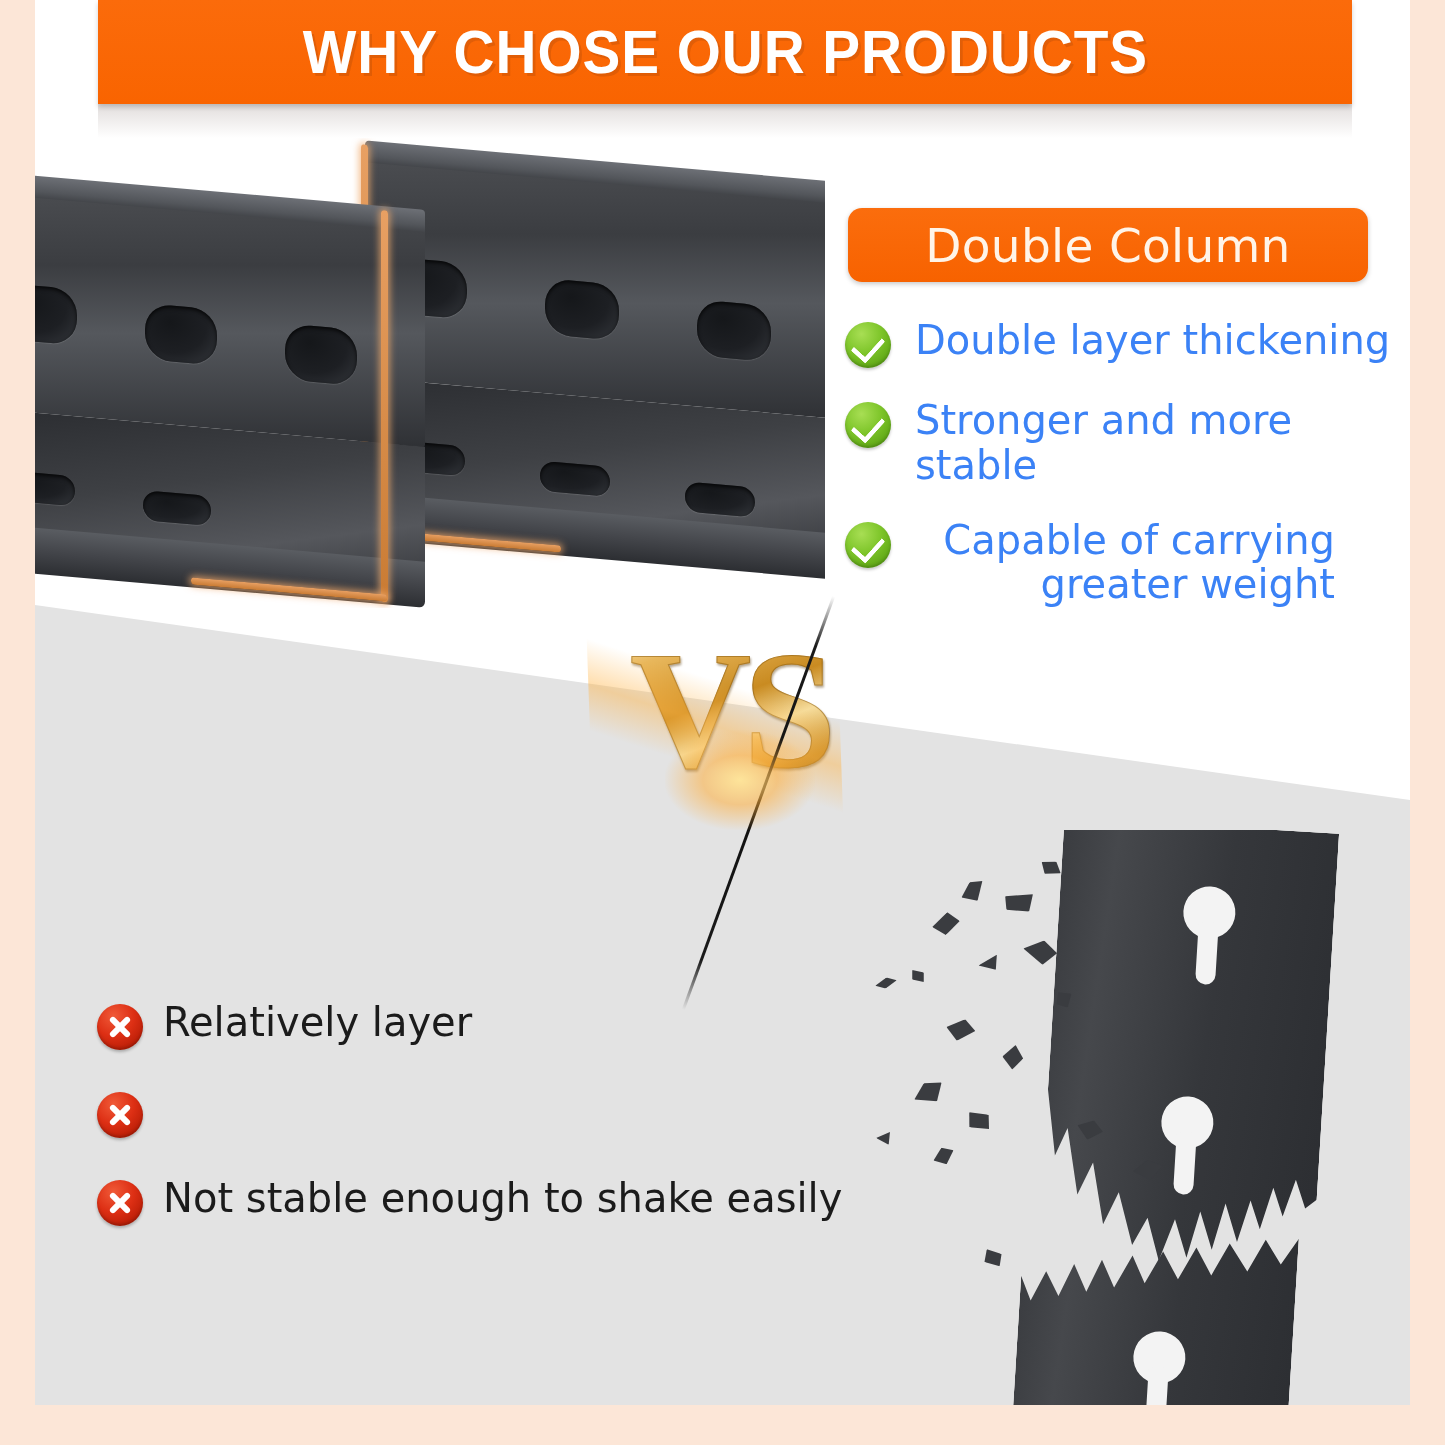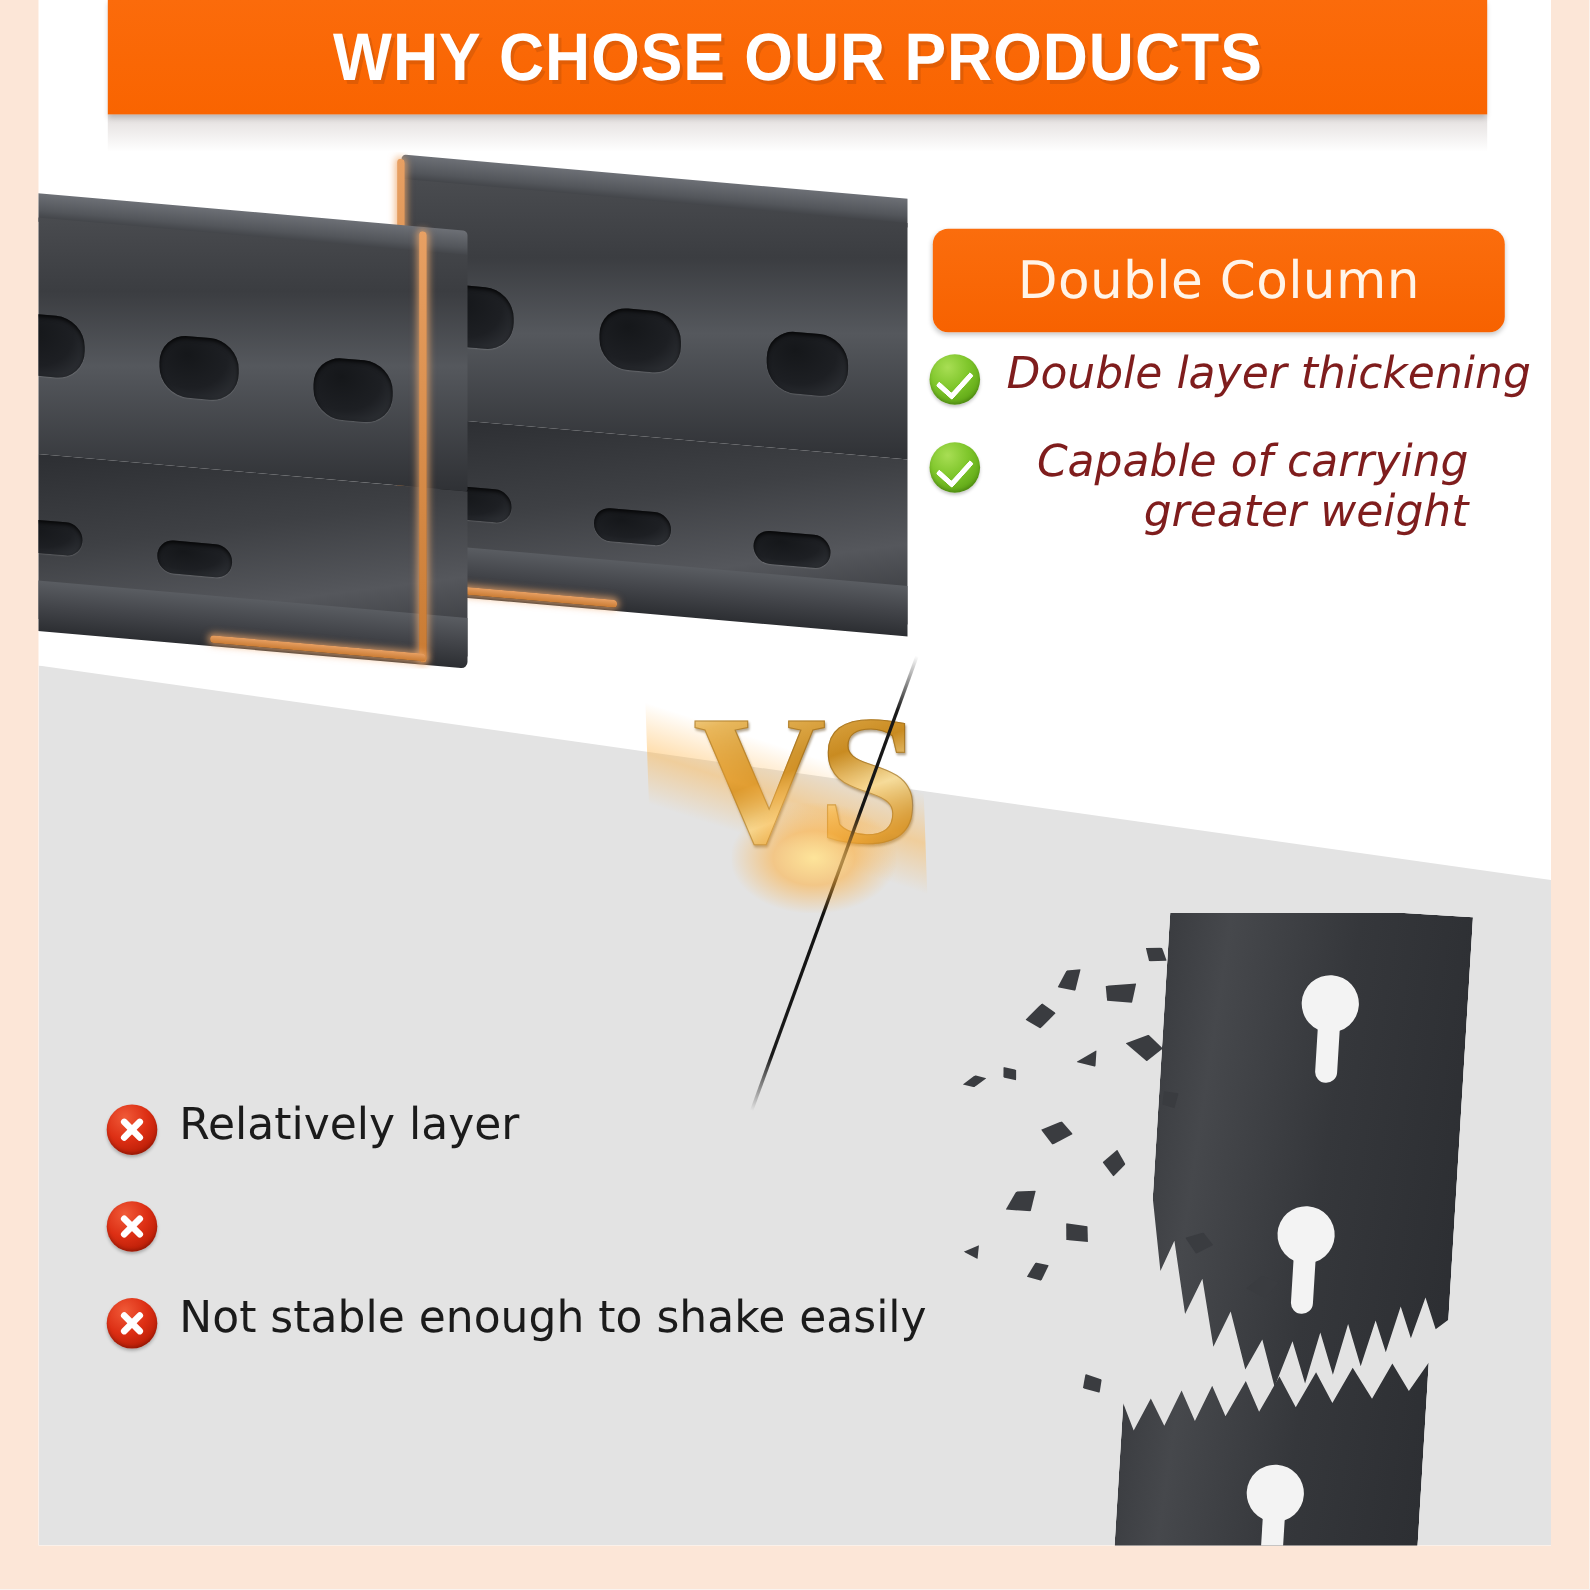--- a/index.html
+++ b/index.html
@@ -195,21 +195,21 @@
     z-index:7;
   }
   .badge-label{
     color:#FFF4E8;
     font-size:47px;
     font-weight:normal;
     white-space:nowrap;
     font-family:"DejaVu Sans", sans-serif;
     letter-spacing:.3px;
   }
-  #badge-double{ left:813px; top:208px; width:520px; height:94px; }
+  #badge-double{ left:813px; top:208px; width:520px; height:74px; }
   #badge-single{ left:75px; top:891px; width:495px; height:82px; }
 
   
   .feature-list{ position:absolute; z-index:7; }
   #list-pros{ left:810px; top:318px; width:570px; }
   #list-cons{ left:62px; top:1000px; width:760px; }
 
   .feat{
     display:flex; align-items:flex-start; gap:24px;
     margin-bottom:30px;
@@ -239,21 +239,21 @@
     content:""; position:absolute; left:10px; top:20px;
     width:26px; height:6px; background:#FFFFFF; border-radius:3px;
   }
   .ico-x::before{ transform:rotate(45deg); }
   .ico-x::after{ transform:rotate(-45deg); }
 
   .feat-text{
     font-size:40px; line-height:1.12;
     font-family:"DejaVu Sans", sans-serif;
   }
-  #list-pros .feat-text{ color:#7f1d1d;font-style:italic; }
+  #list-pros .feat-text{ color:#3b82f6; }
   #list-cons .feat-text{ color:#1B1B1B; }
 
 </style>
 </head>
 <body>
 
 <div id="frame">
   <div id="canvas">
 
     <div id="grey-wedge"></div>
@@ -347,20 +347,24 @@
       <span class="badge-label">Double Column</span>
     </div>
 
     <div class="feature-list" id="list-pros">
       <div class="feat">
         <span class="ico ico-check"></span>
         <span class="feat-text">Double layer thickening</span>
       </div>
       <div class="feat">
         <span class="ico ico-check"></span>
+        <span class="feat-text">Stronger and more stable</span>
+      </div>
+      <div class="feat">
+        <span class="ico ico-check"></span>
         <span class="feat-text" style="max-width:420px;text-align:right;">Capable of carrying greater weight</span>
       </div>
     </div>
 
 
     <div class="feature-list" id="list-cons">
       <div class="feat">
         <span class="ico ico-x"></span>
         <span class="feat-text">Relatively layer</span>
       </div>

